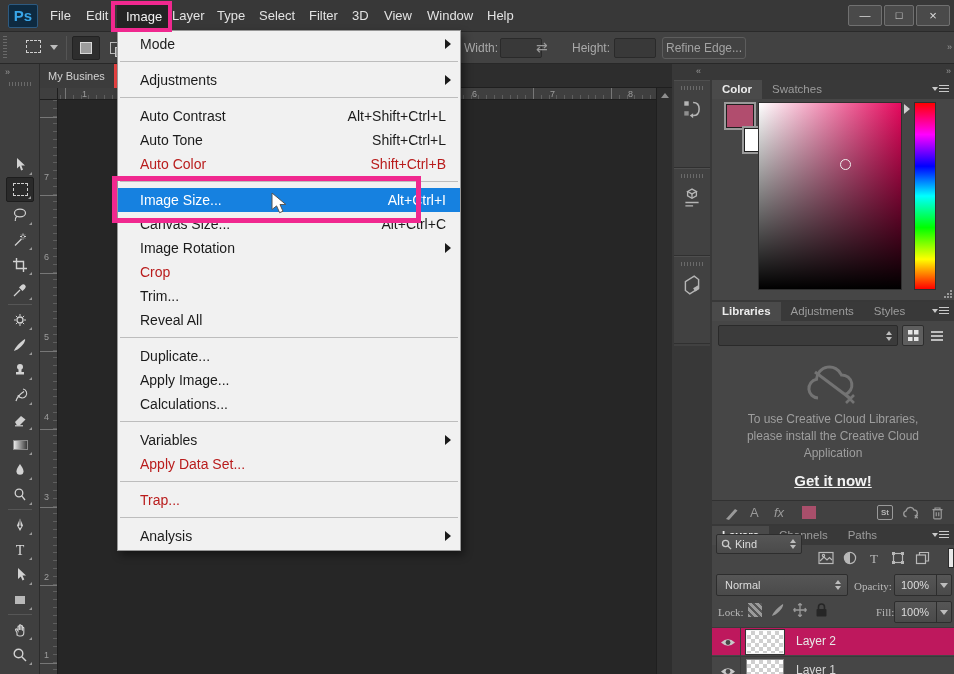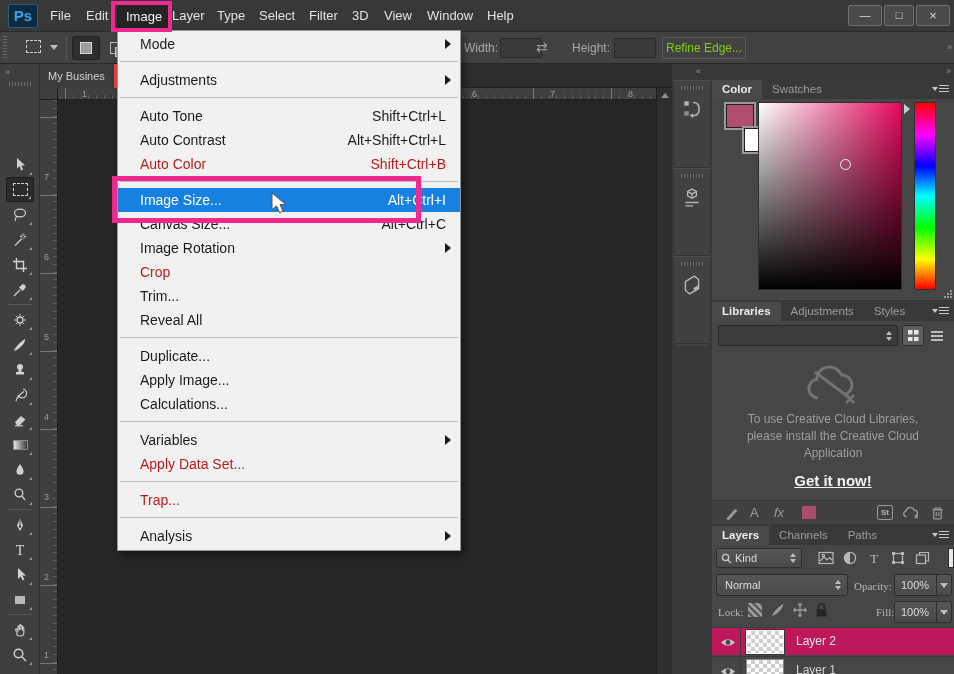--- a/index.html
+++ b/index.html
@@ -28,21 +28,21 @@
   .selbtn{position:absolute;top:4px;width:28px;height:24px;border-radius:2px;display:flex;align-items:center;justify-content:center;}
   .selbtn.pressed{background:#2e2e2e;border:1px solid #222;}
   .combo{background:#3b3b3b;border:1px solid #2a2a2a;border-radius:2px;color:#cfcfcf;font-size:12px;position:absolute;}
   .updown{position:absolute;right:5px;top:50%;transform:translateY(-50%);display:flex;flex-direction:column;gap:2px;}
   .updown i{display:block;width:0;height:0;border-left:3.5px solid transparent;border-right:3.5px solid transparent;}
   .updown i.u{border-bottom:4px solid #bdbdbd;}
   .updown i.d{border-top:4px solid #bdbdbd;}
   .oblabel{position:absolute;top:9px;font-size:12px;color:#a9a9a9;}
   .obinput{position:absolute;top:6px;width:42px;height:20px;background:#393939;border:1px solid #2a2a2a;border-radius:2px;}
   .refine{position:absolute;left:662px;top:5px;width:84px;height:22px;border:1px solid #5d5d5d;border-radius:3px;
-          color:#84cc16;font-size:12px;text-align:center;line-height:20px;background:transparent;}
+          color:#a3a3a3;font-size:12px;text-align:center;line-height:20px;background:transparent;}
   .chev{font-size:9px;color:#999;letter-spacing:-2px;}
 
   
   .toolbar{position:absolute;left:0;top:64px;width:40px;height:610px;background:#3f3f3f;border-right:1px solid #2c2c2c;}
   .tools{position:absolute;left:0;top:88px;width:40px;display:flex;flex-direction:column;align-items:center;}
   .tool{width:28px;height:25px;display:flex;align-items:center;justify-content:center;position:relative;}
   .tool.selected{background:#2a2a2a;border:1px solid #1d1d1d;border-radius:2px;}
   .tool::after{content:"";position:absolute;right:2px;bottom:2px;width:0;height:0;
                border-left:3px solid transparent;border-bottom:3px solid #9a9a9a;}
   .tsep{width:24px;height:1px;background:#2e2e2e;border-bottom:1px solid #565656;margin:2px 0;}
@@ -449,21 +449,21 @@
       <div class="ptabs">
         <div class="ptab active">Layers</div>
         <div class="ptab">Channels</div>
         <div class="ptab">Paths</div>
         <div class="pmenu">
             <span class="tri"></span>
             <span class="lines"></span>
           </div>
       </div>
 
-      <div class="valcombo" style="left:4px;top:22px;width:86px;height:20px;line-height:18px">
+      <div class="valcombo" style="left:4px;top:8px;width:86px;height:20px;line-height:18px">
         <svg class="abs" style="left:4px;top:4px" width="11" height="11" viewBox="0 0 12 12" fill="none" stroke="#c9c9c9" stroke-width="1.4">
             <circle cx="5" cy="5" r="3.4"></circle>
             <path d="M7.6 7.6L11 11"></path>
           </svg>
         <span class="abs" style="left:18px">Kind</span>
         <span class="updown">
             <i class="u"></i>
             <i class="d"></i>
           </span>
       </div>
@@ -563,26 +563,26 @@
       <span>Mode</span>
         <span class="arrow"></span>
     </div>
     <div class="msep"></div>
     <div class="mitem">
       <span>Adjustments</span>
         <span class="arrow"></span>
     </div>
     <div class="msep"></div>
     <div class="mitem">
+      <span>Auto Contrast</span>
+        <span class="sc">Alt+Shift+Ctrl+L</span>
+    </div>
+    <div class="mitem">
       <span>Auto Tone</span>
         <span class="sc">Shift+Ctrl+L</span>
-    </div>
-    <div class="mitem">
-      <span>Auto Contrast</span>
-        <span class="sc">Alt+Shift+Ctrl+L</span>
     </div>
     <div class="mitem disabled">
       <span>Auto Color</span>
         <span class="sc">Shift+Ctrl+B</span>
     </div>
     <div class="msep"></div>
     <div class="mitem hl">
       <span>Image Size...</span>
         <span class="sc">Alt+Ctrl+I</span>
     </div>

